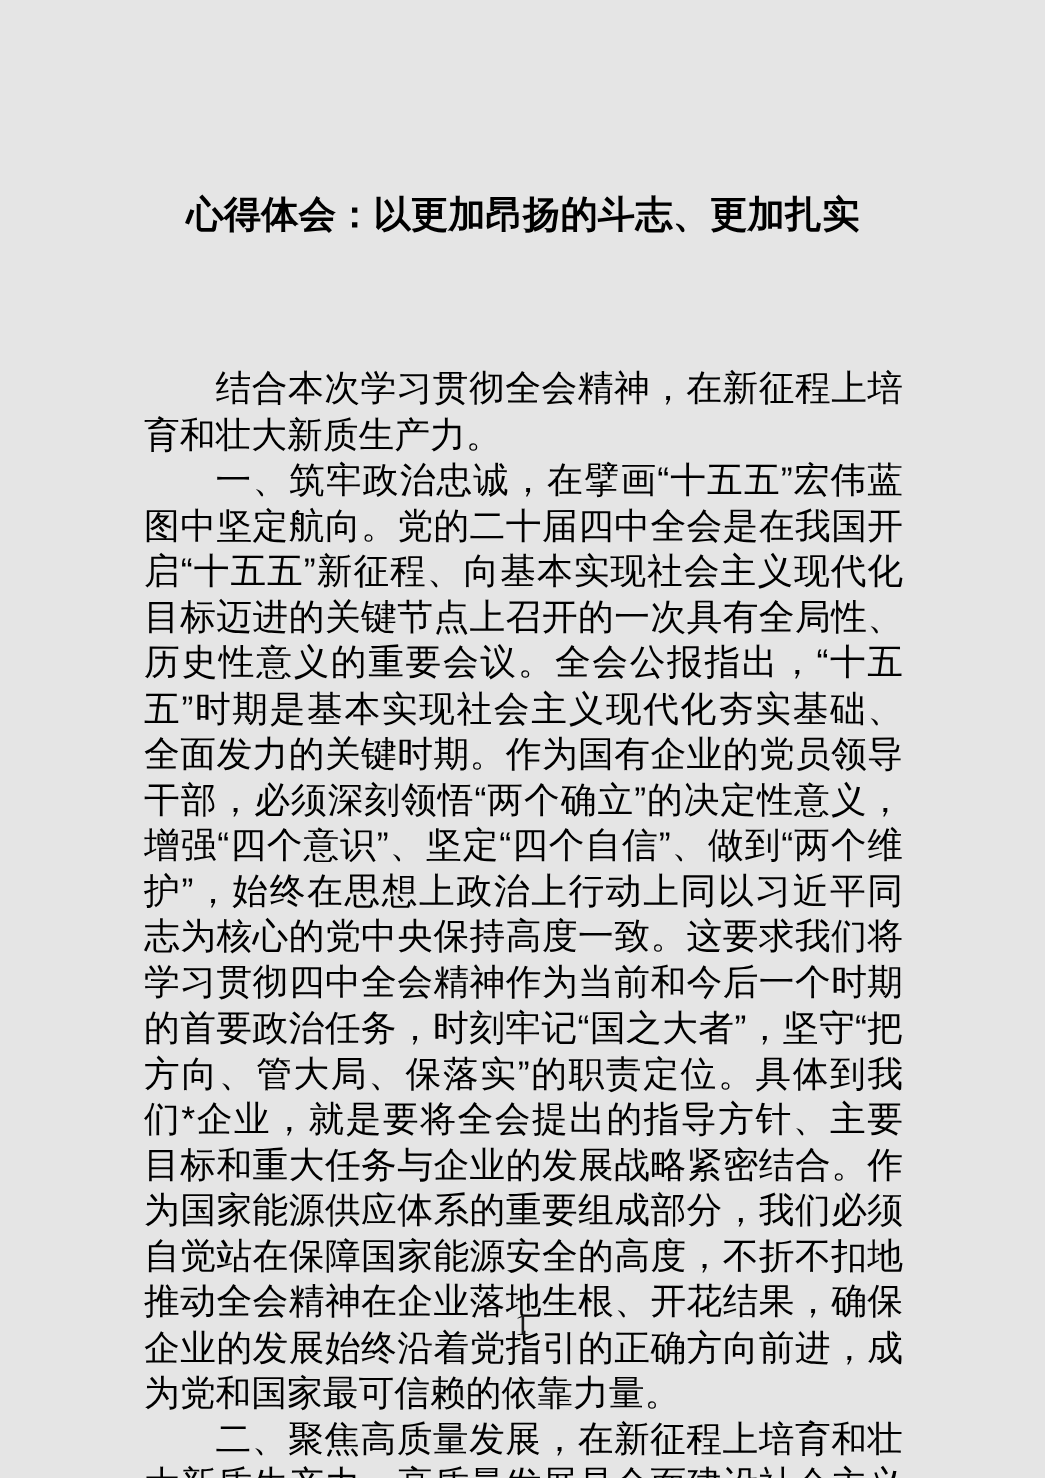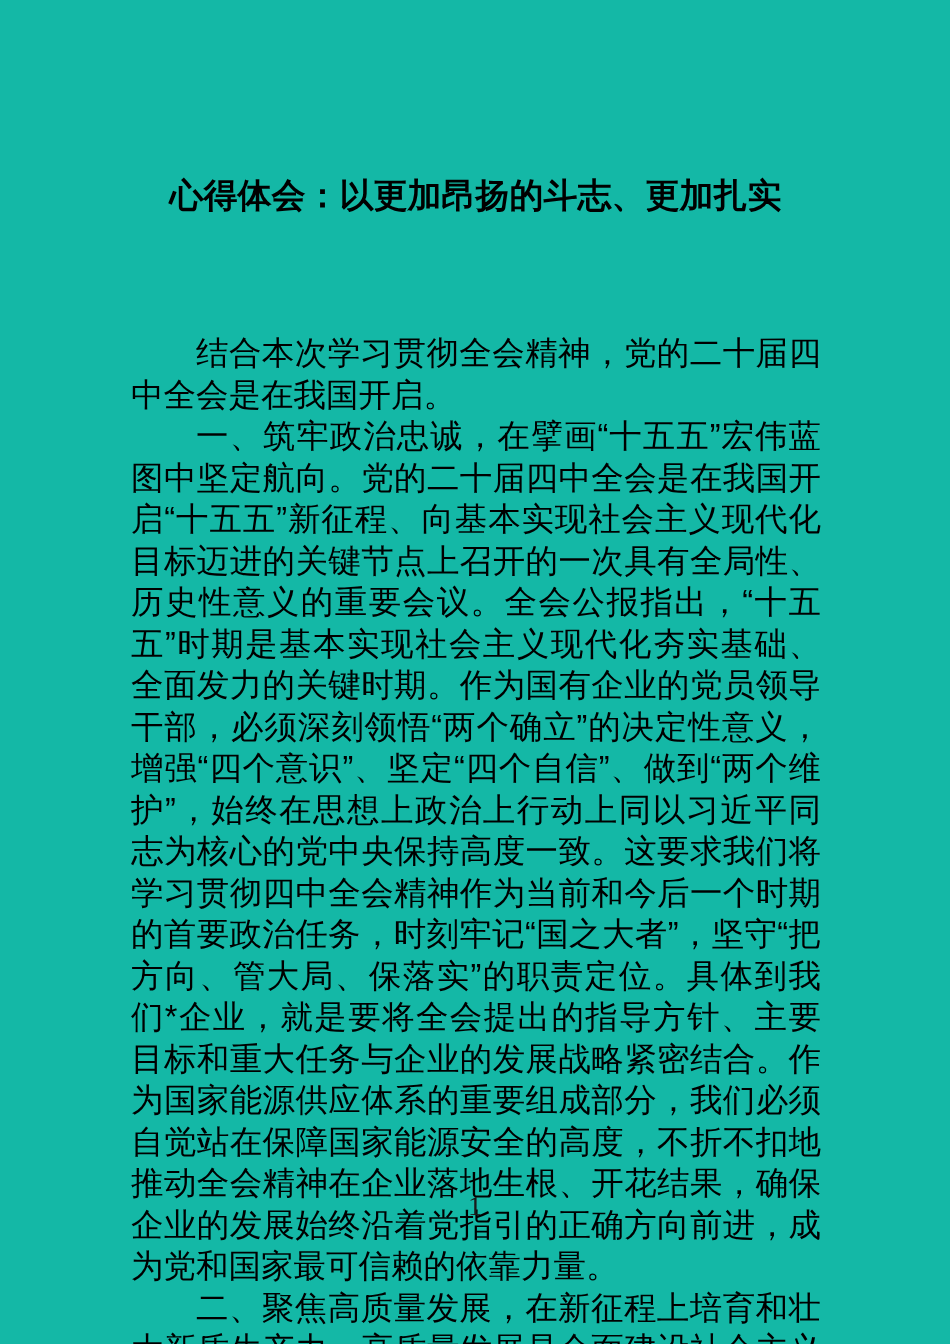--- a/index.html
+++ b/index.html
@@ -15,21 +15,21 @@
     color: #000000;
     overflow: hidden;
   }
 
   .page {
     position: absolute;
     left: 0;
     top: 0;
     width: 950px;
     height: 1344px;
-    background: #14b8a6;
+    background: #e5e5e5;
   }
 
   
   .doc-title {
     position: absolute;
     left: 131px;
     top: 158px;
     width: 689px;
     text-align: center;
     font-size: 34px;
@@ -79,20 +79,20 @@
 </head>
 <body>
 
 <div class="page">
 
   <div class="doc-title">
     <span class="tline">心得体会：以更加昂扬的斗志、更加扎实</span>
   </div>
 
   <div class="doc-body">
-    <p class="para">结合本次学习贯彻全会精神，党的二十届四中全会是在我国开启。</p>
+    <p class="para">结合本次学习贯彻全会精神，在新征程上培育和壮大新质生产力。</p>
     <p class="para">一、筑牢政治忠诚，在擘画“十五五”宏伟蓝图中坚定航向。党的二十届四中全会是在我国开启“十五五”新征程、向基本实现社会主义现代化目标迈进的关键节点上召开的一次具有全局性、历史性意义的重要会议。全会公报指出，“十五五”时期是基本实现社会主义现代化夯实基础、全面发力的关键时期。作为国有企业的党员领导干部，必须深刻领悟“两个确立”的决定性意义，增强“四个意识”、坚定“四个自信”、做到“两个维护”，始终在思想上政治上行动上同以习近平同志为核心的党中央保持高度一致。这要求我们将学习贯彻四中全会精神作为当前和今后一个时期的首要政治任务，时刻牢记“国之大者”，坚守“把方向、管大局、保落实”的职责定位。具体到我们*企业，就是要将全会提出的指导方针、主要目标和重大任务与企业的发展战略紧密结合。作为国家能源供应体系的重要组成部分，我们必须自觉站在保障国家能源安全的高度，不折不扣地推动全会精神在企业落地生根、开花结果，确保企业的发展始终沿着党指引的正确方向前进，成为党和国家最可信赖的依靠力量。</p>
     <p class="para">二、聚焦高质量发展，在新征程上培育和壮大新质生产力。高质量发展是全面建设社会主义现代化国家的首要任务。四中全会公报和新闻发布会解读都明确强调，要坚持把发展经济的着力点放在实体经济上，全面贯彻新发展</p>
   </div>
 
   <div class="page-number">1</div>
 
 </div>
 
 </body></html>

